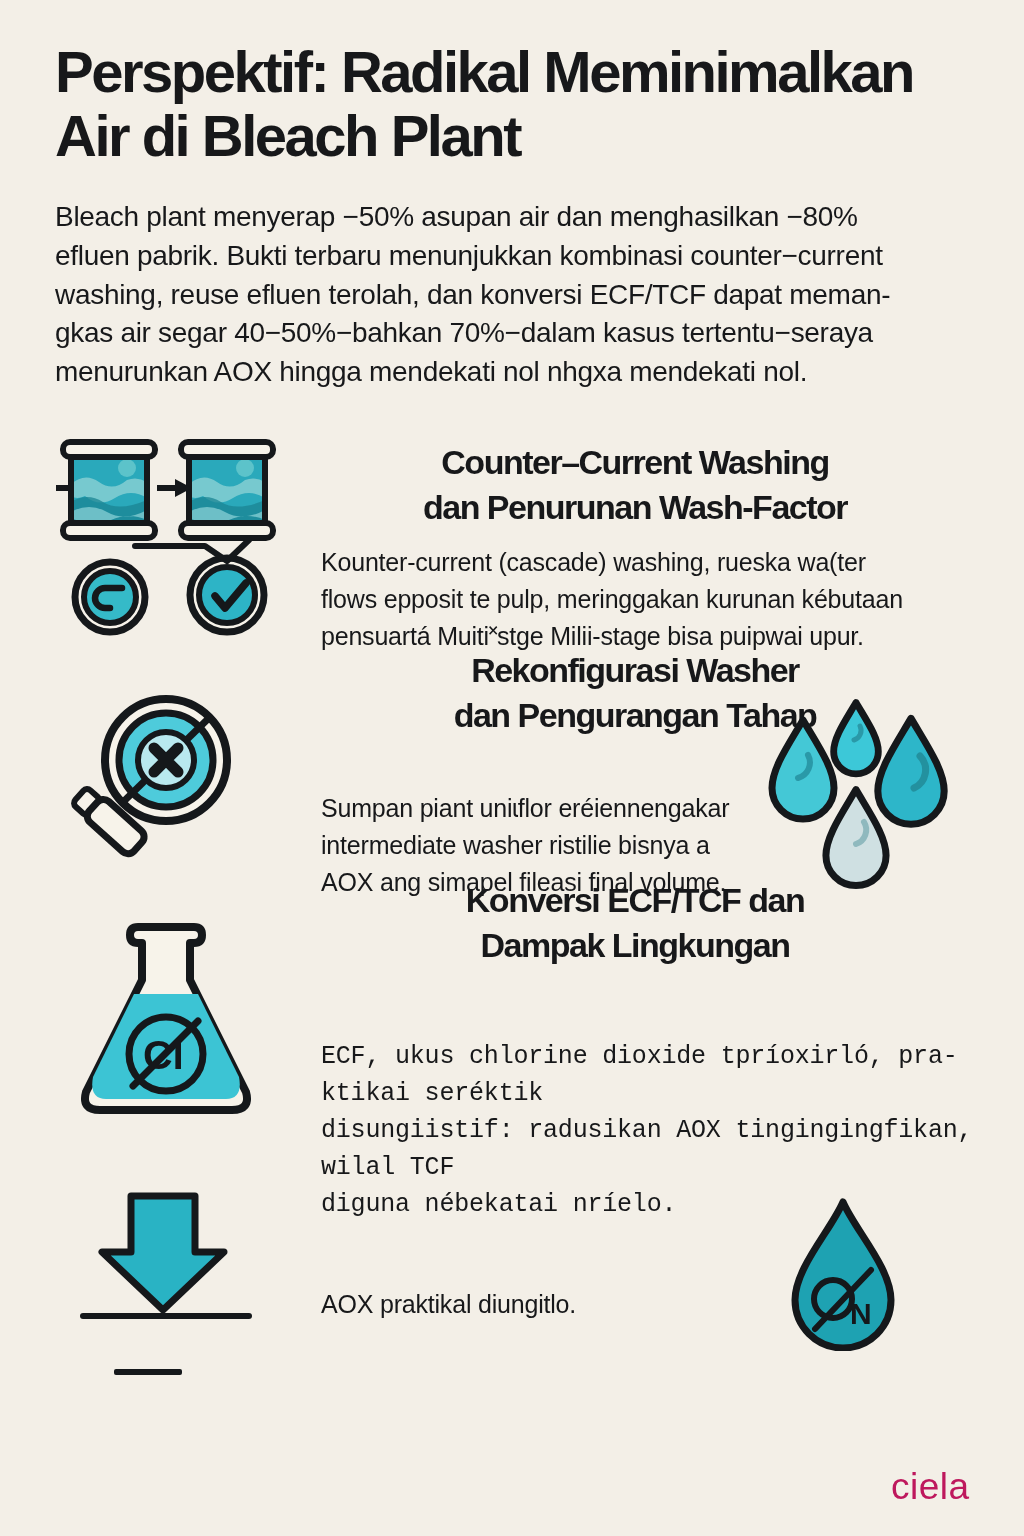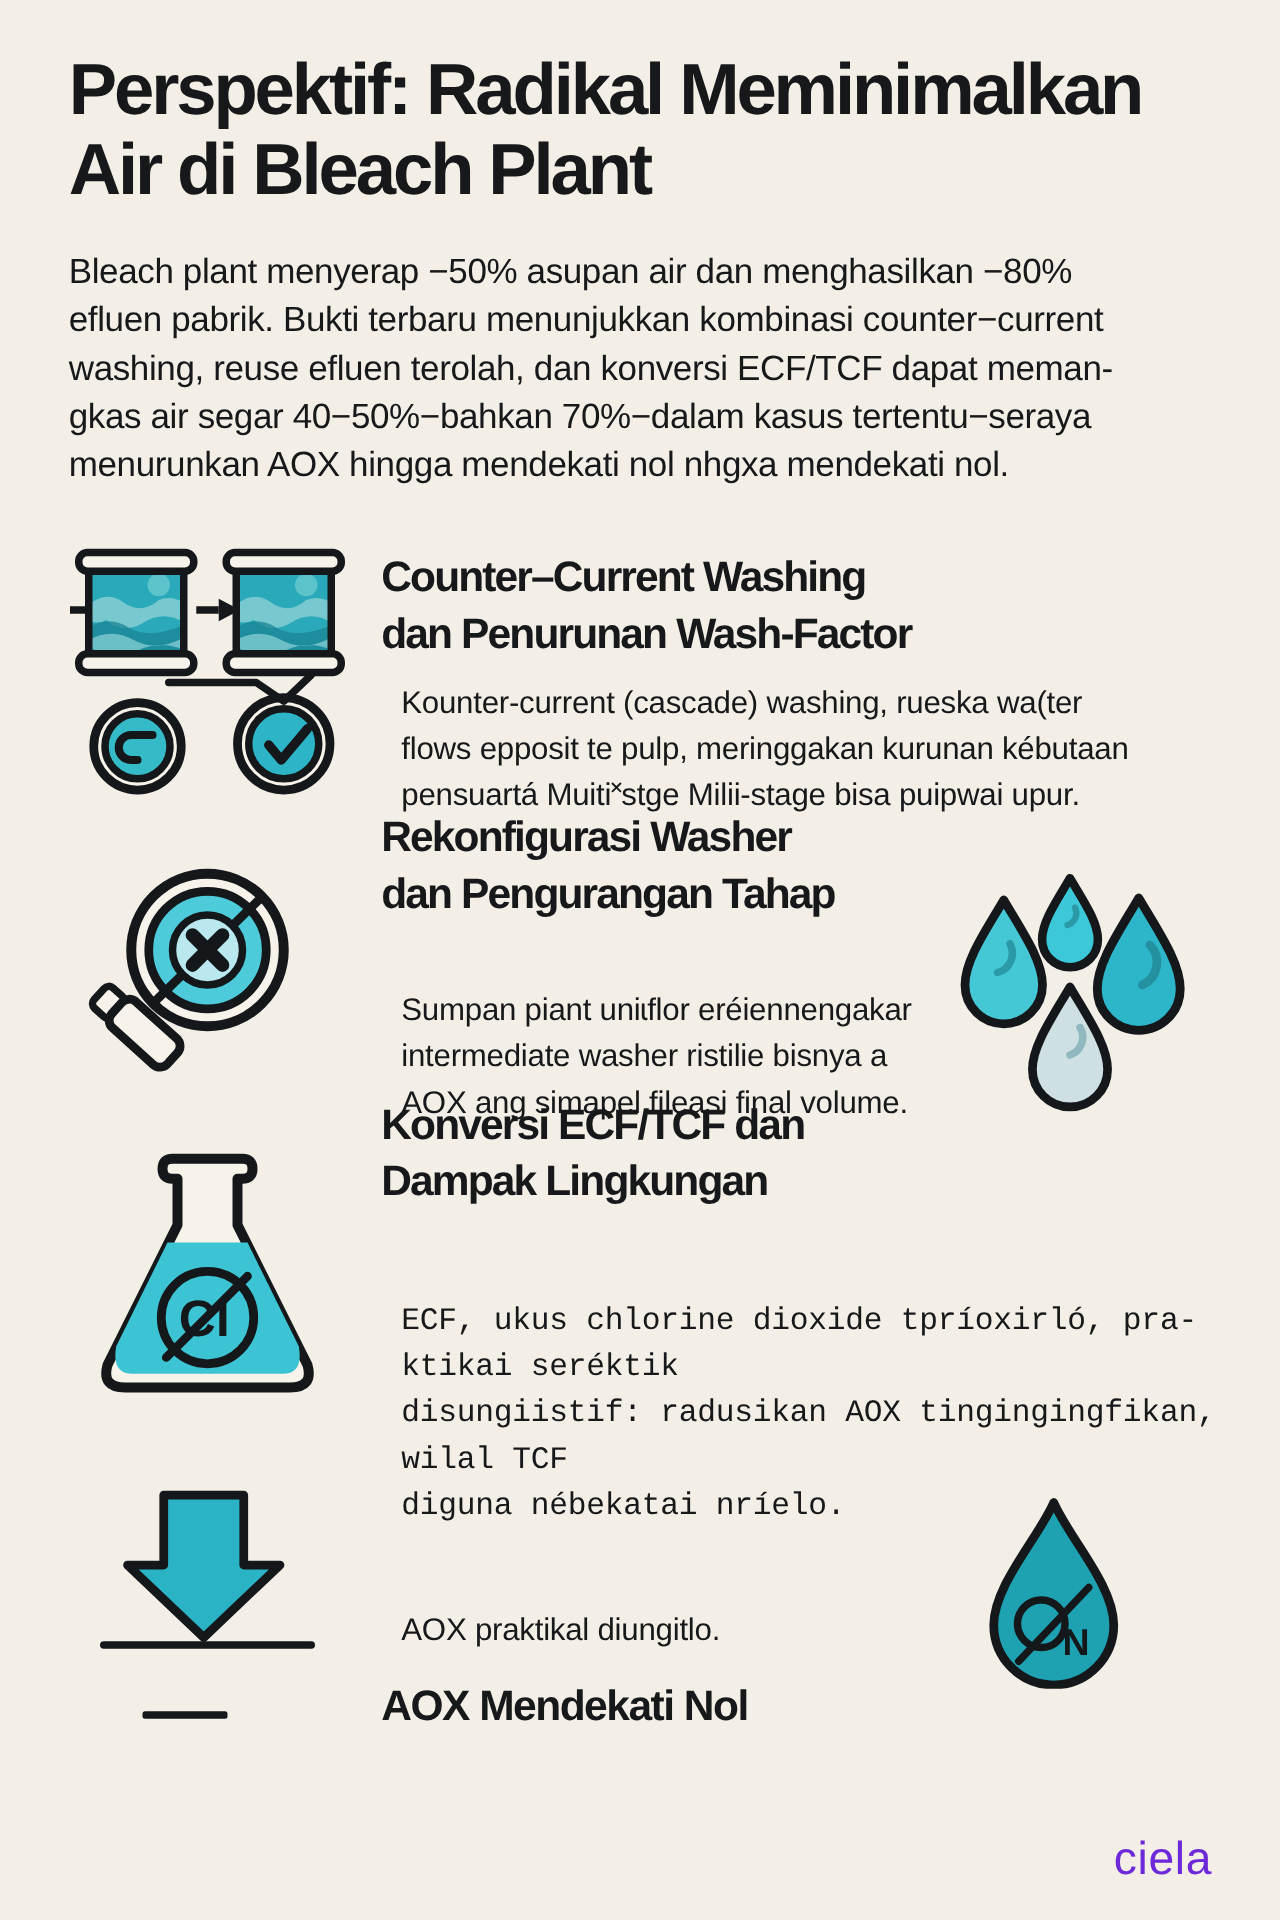--- a/index.html
+++ b/index.html
@@ -19,21 +19,21 @@
     font-size:58px;line-height:64px;font-weight:bold;
     letter-spacing:-2.5px;margin:0;
   }
   .intro{
     position:absolute;left:55px;top:198px;width:930px;
     font-size:28px;line-height:38.8px;letter-spacing:-0.3px;margin:0;
   }
 
   .sec-head{
     position:absolute;left:305px;width:660px;
-    font-size:34px;line-height:45px;font-weight:bold;letter-spacing:-1.5px;margin:0;
+    font-size:34px;line-height:45px;font-weight:bold;letter-spacing:-1.5px;margin:0;text-align:center;
   }
   .sec-body{
     position:absolute;left:305px;width:670px;
     font-size:25px;line-height:37px;letter-spacing:-0.2px;margin:16px;
   }
   .h1x{top:440px;}   .b1x{top:528px;}
   .h2x{top:648px;}   .b2x{top:774px;}
   .h3x{top:878px;}   .b3x{top:1022px;font-family:Liberation Mono, monospace;}
   .h4x{top:1181px;}  .b4x{top:1270px;}
 
@@ -52,21 +52,21 @@
   .legend-dash{
     position:absolute;left:114px;top:1369px;width:68px;height:6px;
     background:#15181b;border-radius:2px;
   }
   .footer-label{
     position:absolute;left:305px;top:1346px;
     font-size:34px;font-weight:bold;letter-spacing:-1.2px;margin:0;
   }
   .watermark{
     position:absolute;left:891px;top:1466px;
-    font-size:37px;letter-spacing:0.5px;color:#6d28d9;margin:0;
+    font-size:37px;letter-spacing:0.5px;color:#be185d;margin:0;
   }
   svg text{font-family:"Liberation Sans", sans-serif;}
 </style>
 </head>
 <body>
 
 <div class="canvas">
 
   <h1 class="title pre">Perspektif: Radikal Meminimalkan
 Air di Bleach Plant</h1>
@@ -162,17 +162,16 @@
   <p class="sec-body b4x pre">AOX praktikal diungitlo.</p>
 
   <svg class="icon ic-zerodrop" width="110" height="155" viewBox="0 0 110 155">
     <path d="M55 6 C67 34 103 72 103 104 A48 48 0 1 1 7 104 C7 72 43 34 55 6 Z" fill="#1ea2b2" stroke="#15181b" stroke-width="7" stroke-linejoin="round"></path>
     <circle cx="45" cy="103" r="19" fill="none" stroke="#15181b" stroke-width="6"></circle>
     <line x1="27" y1="133" x2="83" y2="74" stroke="#15181b" stroke-width="6" stroke-linecap="round"></line>
     <text x="62" y="128" font-size="30" font-weight="bold" fill="#15181b">N</text>
   </svg>
 
   <div class="legend-dash"></div>
-  <h2 class="footer-label">AOX Mendekati Nol</h2>
 
   <p class="watermark">ciela</p>
 
 </div>
 
 </body></html>

